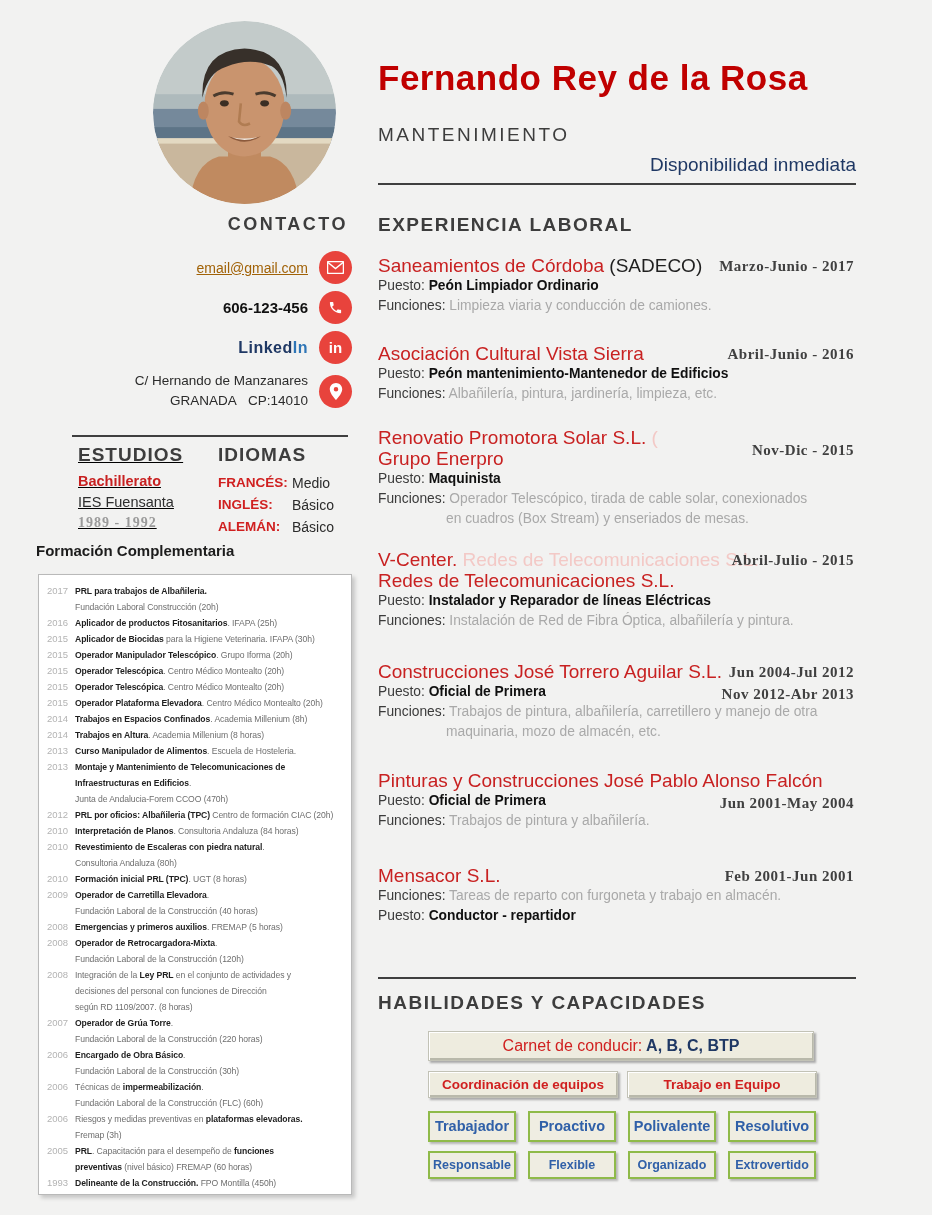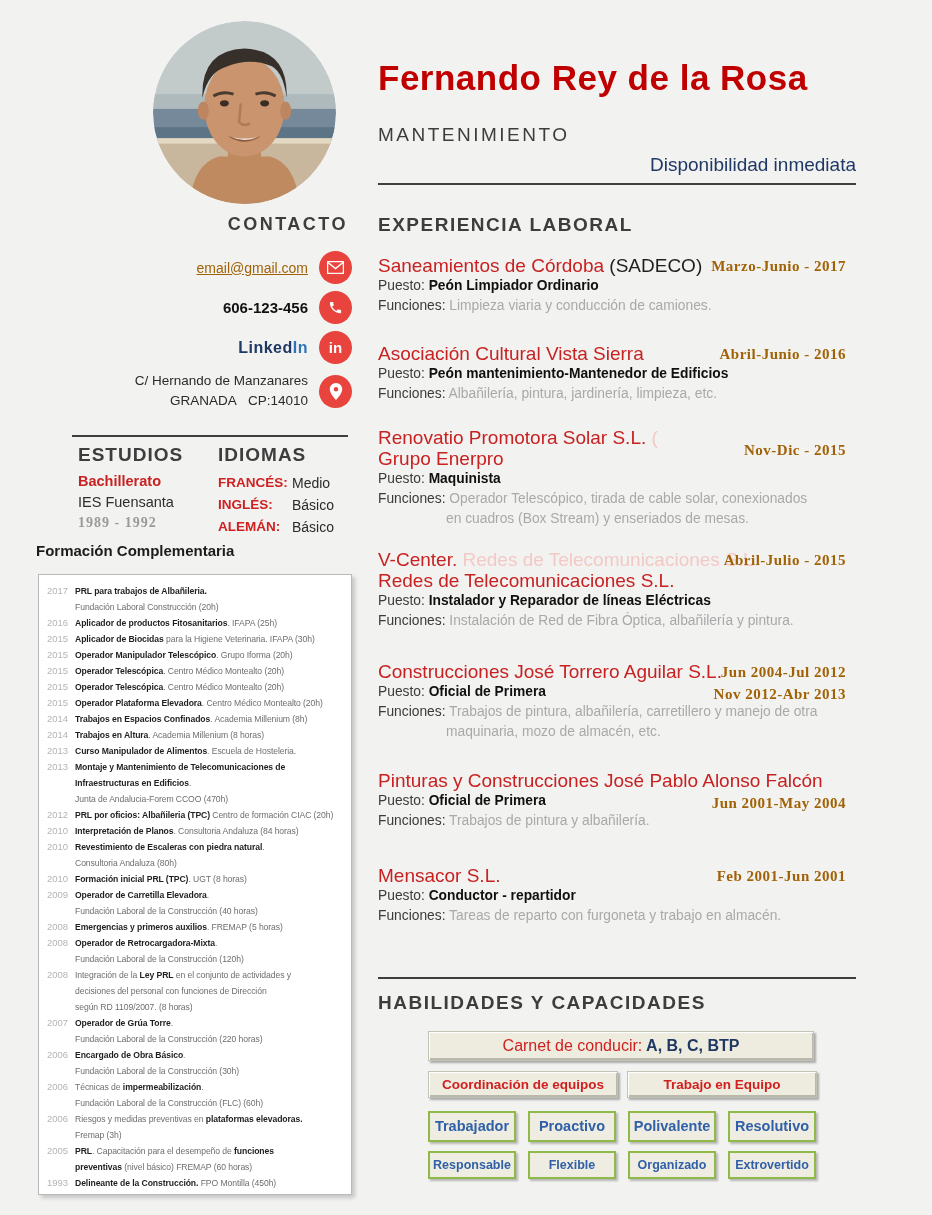--- a/index.html
+++ b/index.html
@@ -30,21 +30,21 @@
   .c-phone { font-weight:bold; font-size:15px; color:#111; }
   .c-li { font-weight:bold; font-size:16px; letter-spacing:.5px; cursor:pointer; }
   .c-li .p1 { color:#1f3864; } .c-li .p2 { color:#2e75b6; }
   .c-addr { line-height:20px; color:#2b2b2b; }
   .c-icon { width:33px; height:33px; border-radius:50%; background:#e8433c; flex:none;
             display:flex; align-items:center; justify-content:center; color:#fff; }
   .c-icon svg { display:block; }
   .li-glyph { font-size:15px; font-weight:bold; color:#fff; font-family:"Liberation Sans",sans-serif; }
 
   
-  .estudios { position:absolute; left:78px; top:444px; width:138px; }
+  .estudios { position:absolute; left:78px; top:444px; width:138px;text-decoration:underline; }
   .idiomas  { position:absolute; left:218px; top:444px; width:136px; }
   .estudios .sec-h, .idiomas .sec-h { font-size:19px; letter-spacing:1px; }
   .e-degree { margin-top:7px; color:#c82121; font-weight:bold; font-size:14.5px; }
   .e-school { margin-top:5px; color:#2e2e2e; font-size:14.5px; }
   .e-years  { margin-top:5px; color:#9a9a9a; font-weight:bold; font-size:14px;
               font-family:"Liberation Serif", serif; letter-spacing:1px; }
   .i-row { margin-top:6px; display:flex; font-size:13.5px; }
   .i-row:first-of-type { margin-top:9px; }
   .i-lang { color:#d02020; font-weight:bold; width:74px; flex:none; }
   .i-level { color:#2b2b2b; font-size:14px; }
@@ -66,22 +66,22 @@
   .job { position:relative; }
   .job:nth-of-type(1){ margin-bottom:27px; } .job:nth-of-type(2){ margin-bottom:23px; }
   .job:nth-of-type(3){ margin-bottom:20px; } .job:nth-of-type(4){ margin-bottom:30px; }
   .job:nth-of-type(5){ margin-bottom:28px; } .job:nth-of-type(6){ margin-bottom:34px; }
   .j-co { font-size:19px; line-height:21px; white-space:nowrap; }
   .seg-red { color:#c82121; } .seg-dark { color:#1f1f1f; } .seg-ghost { color:#f3c9c6; }
   .j-line { font-size:13.8px; line-height:20px; color:#3b3b3b; }
   .j-line b { color:#101010; }
   .j-func-val { color:#a9a9a9; }
   .j-cont { padding-left:68px; color:#a9a9a9; }
-  .jdate { position:absolute; right:10px; font-family:"Liberation Serif", serif; font-weight:bold;
-           font-size:15px; color:#a16207; letter-spacing:.5px; white-space:nowrap; }
+  .jdate { position:absolute; right:2px; font-family:"Liberation Serif", serif; font-weight:bold;
+           font-size:15px; color:#404040; letter-spacing:.5px; white-space:nowrap; }
   .jdate.r0 { top:3px; } .jdate.rmid { top:15px; } .jdate.r1 { top:25px; }
 
   
   .skills { position:absolute; left:378px; top:992px; width:478px; }
   .skills .sec-h { font-size:19px; letter-spacing:1.5px; }
   .btn-cream { background:#eeecdf; border:1px solid #c2c2b6; text-align:center;
                box-shadow:inset 1px 1px 0 #ffffff, inset -1px -2px 0 #b9b9ab, 2px 2px 2px rgba(0,0,0,.3); }
   .carnet { margin:17px 0 0 50px; width:386px; height:30px; line-height:28px; font-size:16px; }
   .carnet .cl { color:#d02020; } .carnet .cv { color:#1f3864; font-weight:bold; }
   .team-row { margin:10px 0 0 50px; display:flex; gap:9px; }
@@ -401,22 +401,22 @@
         </div>
         <div class="job">
           <div class="j-co"><span class="seg-red">Pinturas y Construcciones José Pablo Alonso Falcón</span></div>
           <div class="jdate r1">Jun 2001-May 2004</div>
           <div class="j-line"><span>Puesto: </span><b>Oficial de Primera</b></div>
           <div class="j-line"><span>Funciones: </span><span class="j-func-val">Trabajos de pintura y albañilería.</span></div>
         </div>
         <div class="job">
           <div class="j-co"><span class="seg-red">Mensacor S.L.</span></div>
           <div class="jdate r0">Feb 2001-Jun 2001</div>
+          <div class="j-line"><span>Funciones: </span><span class="j-func-val">Tareas de reparto con furgoneta y trabajo en almacén.</span></div>
           <div class="j-line"><span>Puesto: </span><b>Conductor - repartidor</b></div>
-          <div class="j-line"><span>Funciones: </span><span class="j-func-val">Tareas de reparto con furgoneta y trabajo en almacén.</span></div>
         </div>
       </div>
   </div>
 
   <div class="rule rule-skills"></div>
   <div class="skills">
     <div class="sec-h">HABILIDADES Y CAPACIDADES</div>
     <div class="btn-cream carnet">
       <span class="cl">Carnet de conducir:</span><span class="cv"> A, B, C, BTP</span>
     </div>

